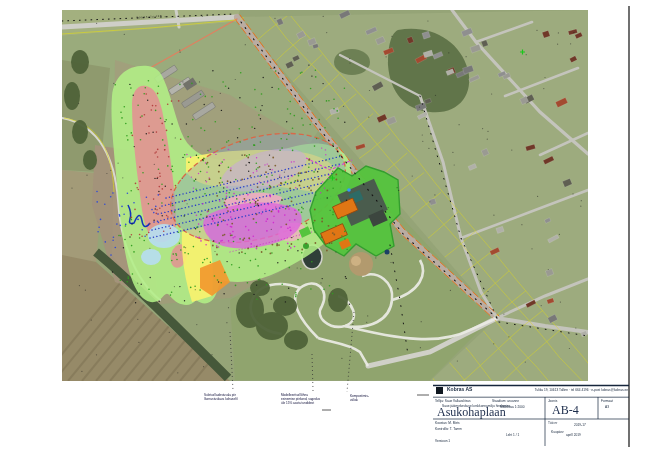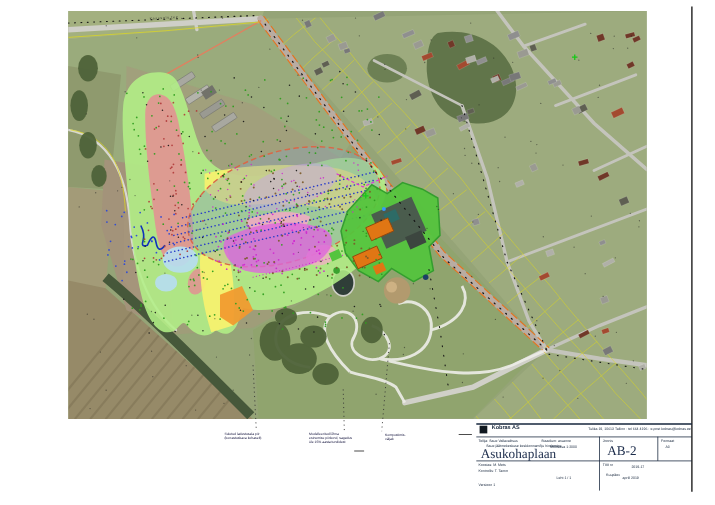--- a/index.html
+++ b/index.html
@@ -1080,21 +1080,21 @@
 <div>
   <div class="logo-sq"></div>
   <div class="company">Kobras AS</div>
   <div class="tiny rt" style="left:500px;top:388px;width:256px;">Tulika 19, 10613 Tallinn · tel 664 4196 · e-post kobras@kobras.ee</div>
   <div class="tiny" style="left:435px;top:399px;">Tellija: Saue Vallavalitsus</div>
   <div class="tiny" style="left:442px;top:403.5px;">Saue jäätmekeskuse keskkonnamõju hindamine</div>
   <div class="big" style="left:437px;top:405px;">Asukohaplaan</div>
   <div class="tiny" style="left:492px;top:399px;">Staadium: aruanne</div>
   <div class="tiny" style="left:500px;top:404.5px;">Mõõtkava 1:2000</div>
   <div class="tiny" style="left:548px;top:398.5px;">Joonis</div>
-  <div class="big" style="left:552px;top:403px;">AB-2</div>
+  <div class="big" style="left:552px;top:403px;">AB-4</div>
   <div class="tiny" style="left:601px;top:398.5px;">Formaat</div>
   <div class="tiny" style="left:605px;top:404.5px;">A3</div>
   <div class="tiny" style="left:435px;top:421px;">Koostas: M. Mets</div>
   <div class="tiny" style="left:435px;top:426.5px;">Kontrollis: T. Tamm</div>
   <div class="tiny" style="left:435px;top:438.5px;">Versioon 1</div>
   <div class="tiny" style="left:506px;top:432.5px;">Leht 1 / 1</div>
   <div class="tiny" style="left:548px;top:421px;">Töö nr</div>
   <div class="tiny" style="left:574px;top:423px;">2019-17</div>
   <div class="tiny" style="left:551px;top:429.5px;">Kuupäev</div>
   <div class="tiny" style="left:566px;top:433px;">aprill 2019</div>

